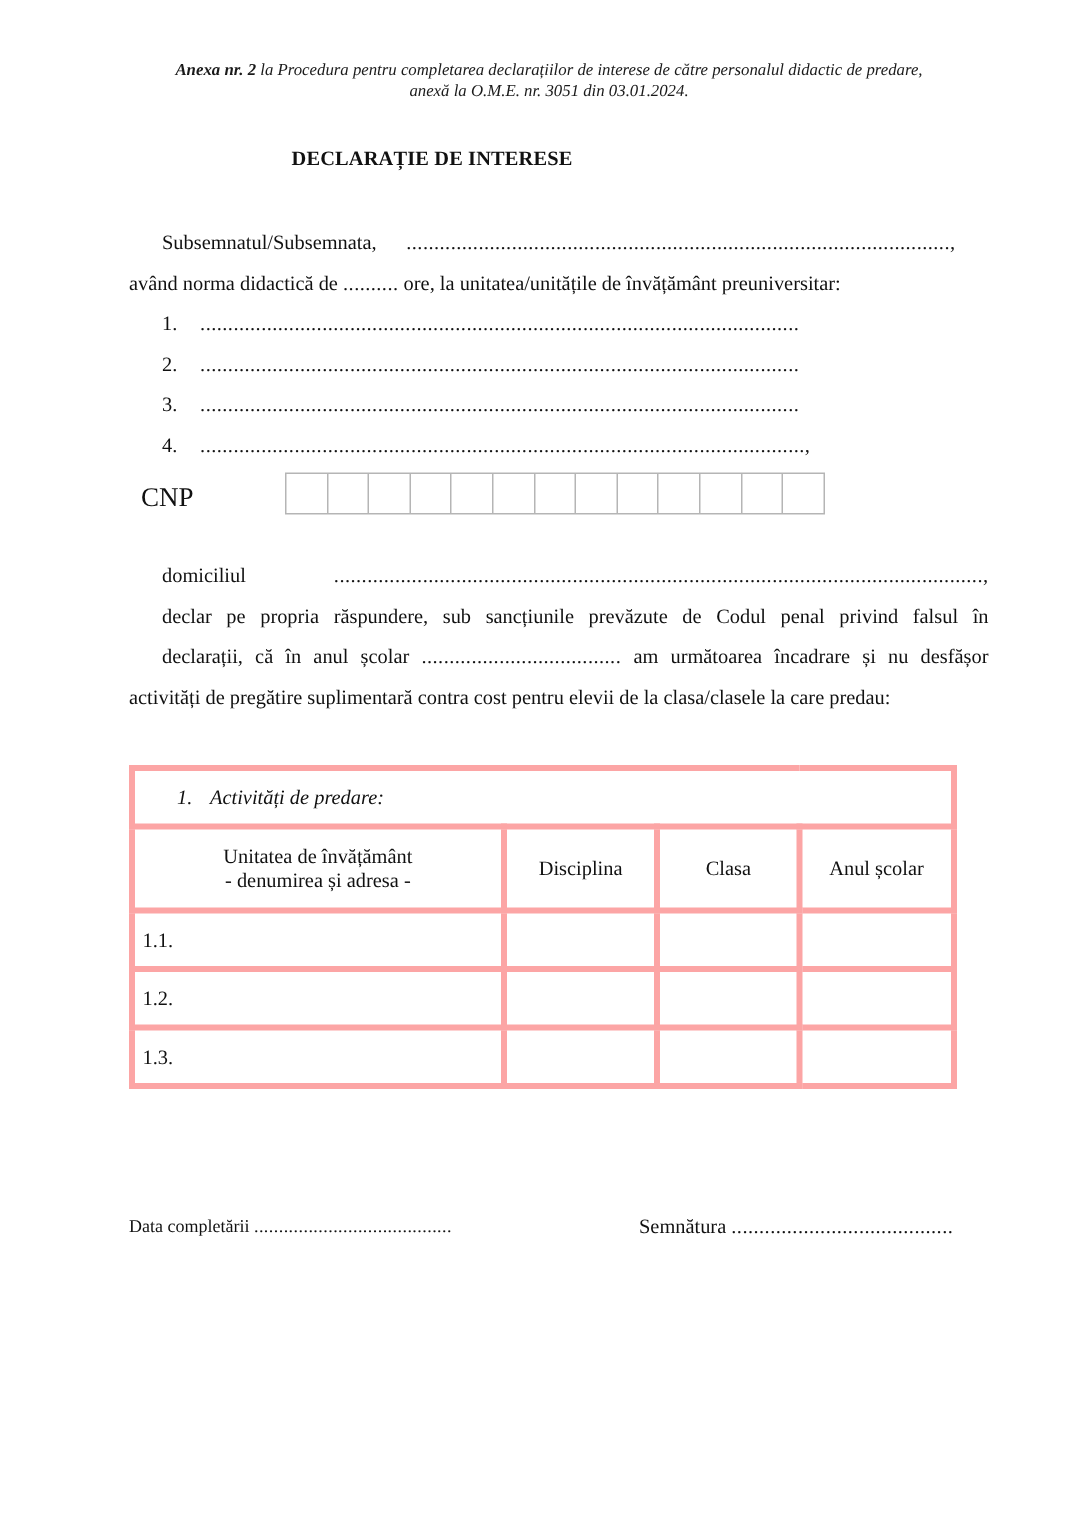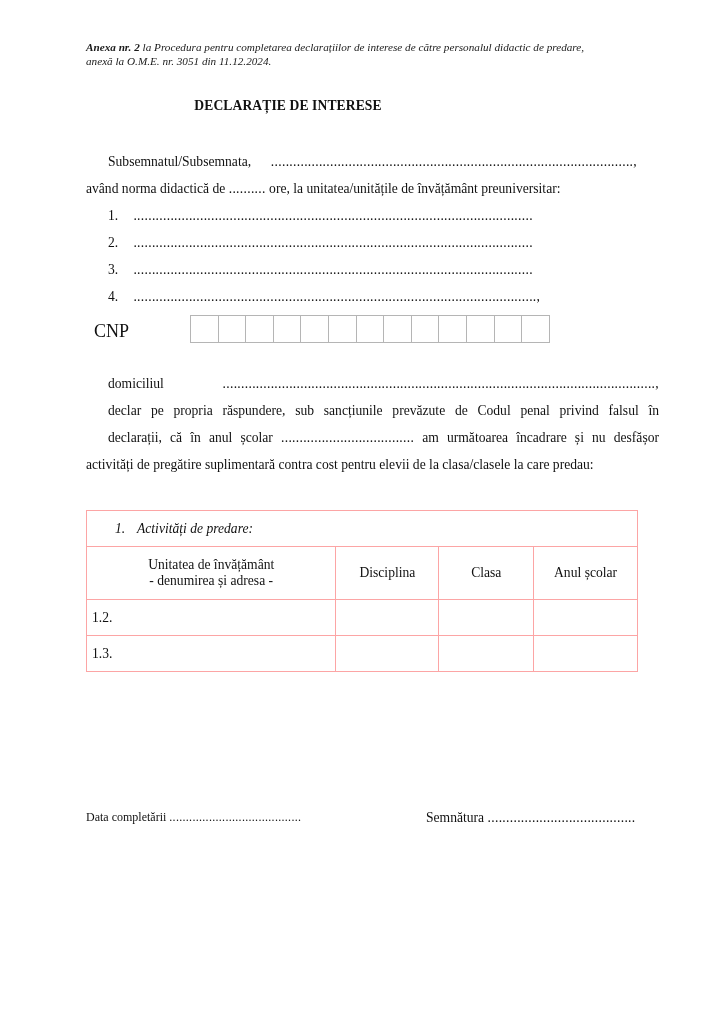--- a/index.html
+++ b/index.html
@@ -4,21 +4,21 @@
 <style>
   html, body { margin: 0; padding: 0; background: #ffffff; }
   body {
     width: 724px; height: 1024px; position: relative; overflow: hidden;
     font-family: "Liberation Serif", "DejaVu Serif", serif;
     color: #111111;
   }
   .abs { position: absolute; }
   .annex {
     left: 86px; top: 40px; width: 560px;
-    font-size: 11.2px; line-height: 14px; font-style: italic; color: #1a1a1a;
+    font-size: 11.2px; line-height: 14px; font-style: italic; color: #1a1a1a; text-align: center;
   }
   .annex b { font-weight: bold; }
   .title {
     left: 0; width: 576px; top: 98px; text-align: center;
     font-size: 13.6px; font-weight: bold; letter-spacing: 0.1px;
   }
   .line {
     font-size: 13.6px; line-height: 16px; white-space: nowrap;
   }
   .justify {
@@ -33,39 +33,39 @@
   .cnp-box {
     flex: 1; border-right: 1px solid #b5b5b5; box-sizing: border-box;
   }
   .cnp-box:last-child { border-right: none; }
 
   table.acts {
     position: absolute; left: 86px; top: 510px; width: 552px;
     border-collapse: collapse; font-size: 13.6px;
   }
   table.acts td, table.acts th {
-    border: 1px solid #fca5a5; padding: 4px; font-weight: normal;
+    border: 4px solid #fca5a5; padding: 4px; font-weight: normal;
   }
   .sec-row td {
     height: 27px; font-weight: bold; font-style: italic; padding-left: 28px !important;
     text-align: left; vertical-align: middle;
   }
   .sec-num { display: inline-block; width: 22px; }
   .head-row th { height: 44px; text-align: center; vertical-align: middle; line-height: 16px; }
   .data-row td { height: 27px; vertical-align: middle; }
   .data-row td.num { padding-left: 5px; }
   .sig-left { left: 86px; top: 810px; font-size: 12px; }
   .sig-right { left: 426px; top: 810px; font-size: 13.6px; }
 </style>
 </head>
 <body>
 
 <div class="abs annex">
   <div><b>Anexa nr. 2</b><span> la Procedura pentru completarea declarațiilor de interese de către personalul didactic de predare,</span></div>
-  <div>anexă la O.M.E. nr. 3051 din 11.12.2024.</div>
+  <div>anexă la O.M.E. nr. 3051 din 03.01.2024.</div>
 </div>
 
 <div class="abs title">DECLARAȚIE DE INTERESE</div>
 
 <div class="abs line" style="left:108px; top:154px; width:529px; text-align:justify; text-align-last:justify;">
   <span>Subsemnatul/Subsemnata,</span>
   <span class="dots">..................................................................................................,</span>
 </div>
 
 <div class="abs line" style="left:86px; top:181px;">
@@ -135,20 +135,26 @@
   <tr class="head-row">
     <th>
           <div>Unitatea de învățământ</div>
           <div>- denumirea și adresa -</div>
         </th>
     <th>Disciplina</th>
     <th>Clasa</th>
     <th>Anul școlar</th>
   </tr>
   <tr class="data-row">
+    <td class="num">1.1.</td>
+    <td></td>
+    <td></td>
+    <td></td>
+  </tr>
+  <tr class="data-row">
     <td class="num">1.2.</td>
     <td></td>
     <td></td>
     <td></td>
   </tr>
   <tr class="data-row">
     <td class="num">1.3.</td>
     <td></td>
     <td></td>
     <td></td>

